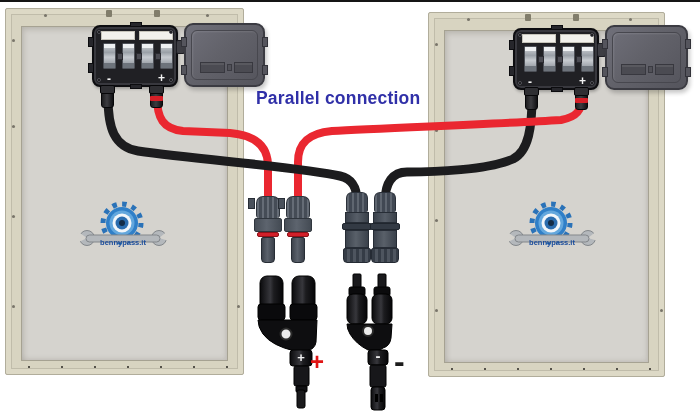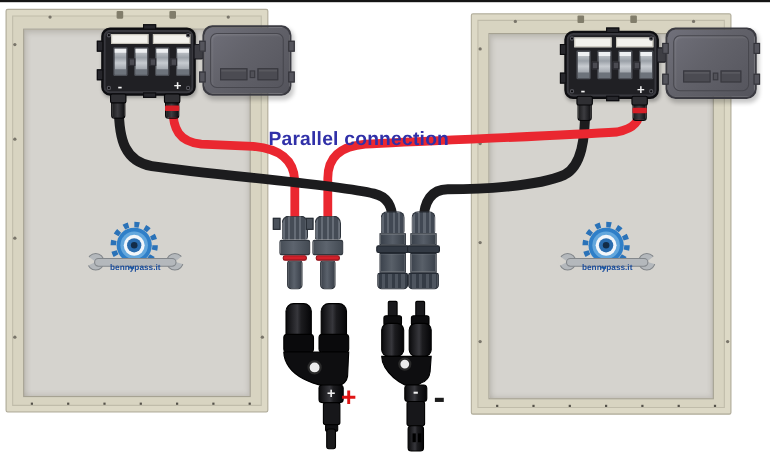--- a/index.html
+++ b/index.html
@@ -86,21 +86,21 @@
   .f-tabs{width:30px;height:7px;background:#333a44;border:1px solid #20262e;border-radius:2px;}
   .f-barrel{width:24px;height:18px;border:1px solid #262c35;
     background:linear-gradient(90deg,#3c434d,#596069 45%,#3a414b);}
   .f-skirt{width:28px;height:15px;border:1px solid #252b34;border-radius:2px 2px 4px 4px;
     background:repeating-linear-gradient(90deg,#353c46 0 3px,#4e555f 3px 6px);}
 
   
   .ybranch{overflow:visible;}
 
   
-  .title{left:244px;top:88px;width:200px;font-size:17.5px;font-weight:bold;color:#3030a8;letter-spacing:.2px;margin-top:28px;}
+  .title{left:256px;top:88px;width:200px;font-size:17.5px;font-weight:bold;color:#3030a8;letter-spacing:.2px;}
   .biglabel{font-weight:bold;line-height:1;}
   .plus-label{left:310px;top:350px;font-size:24px;color:#e01414;}
   .minus-label{left:394px;top:345px;font-size:32px;color:#1c1c1c;}
 </style>
 </head>
 <body>
 
 <div class="stage">
   <div class="topline"></div>
 

